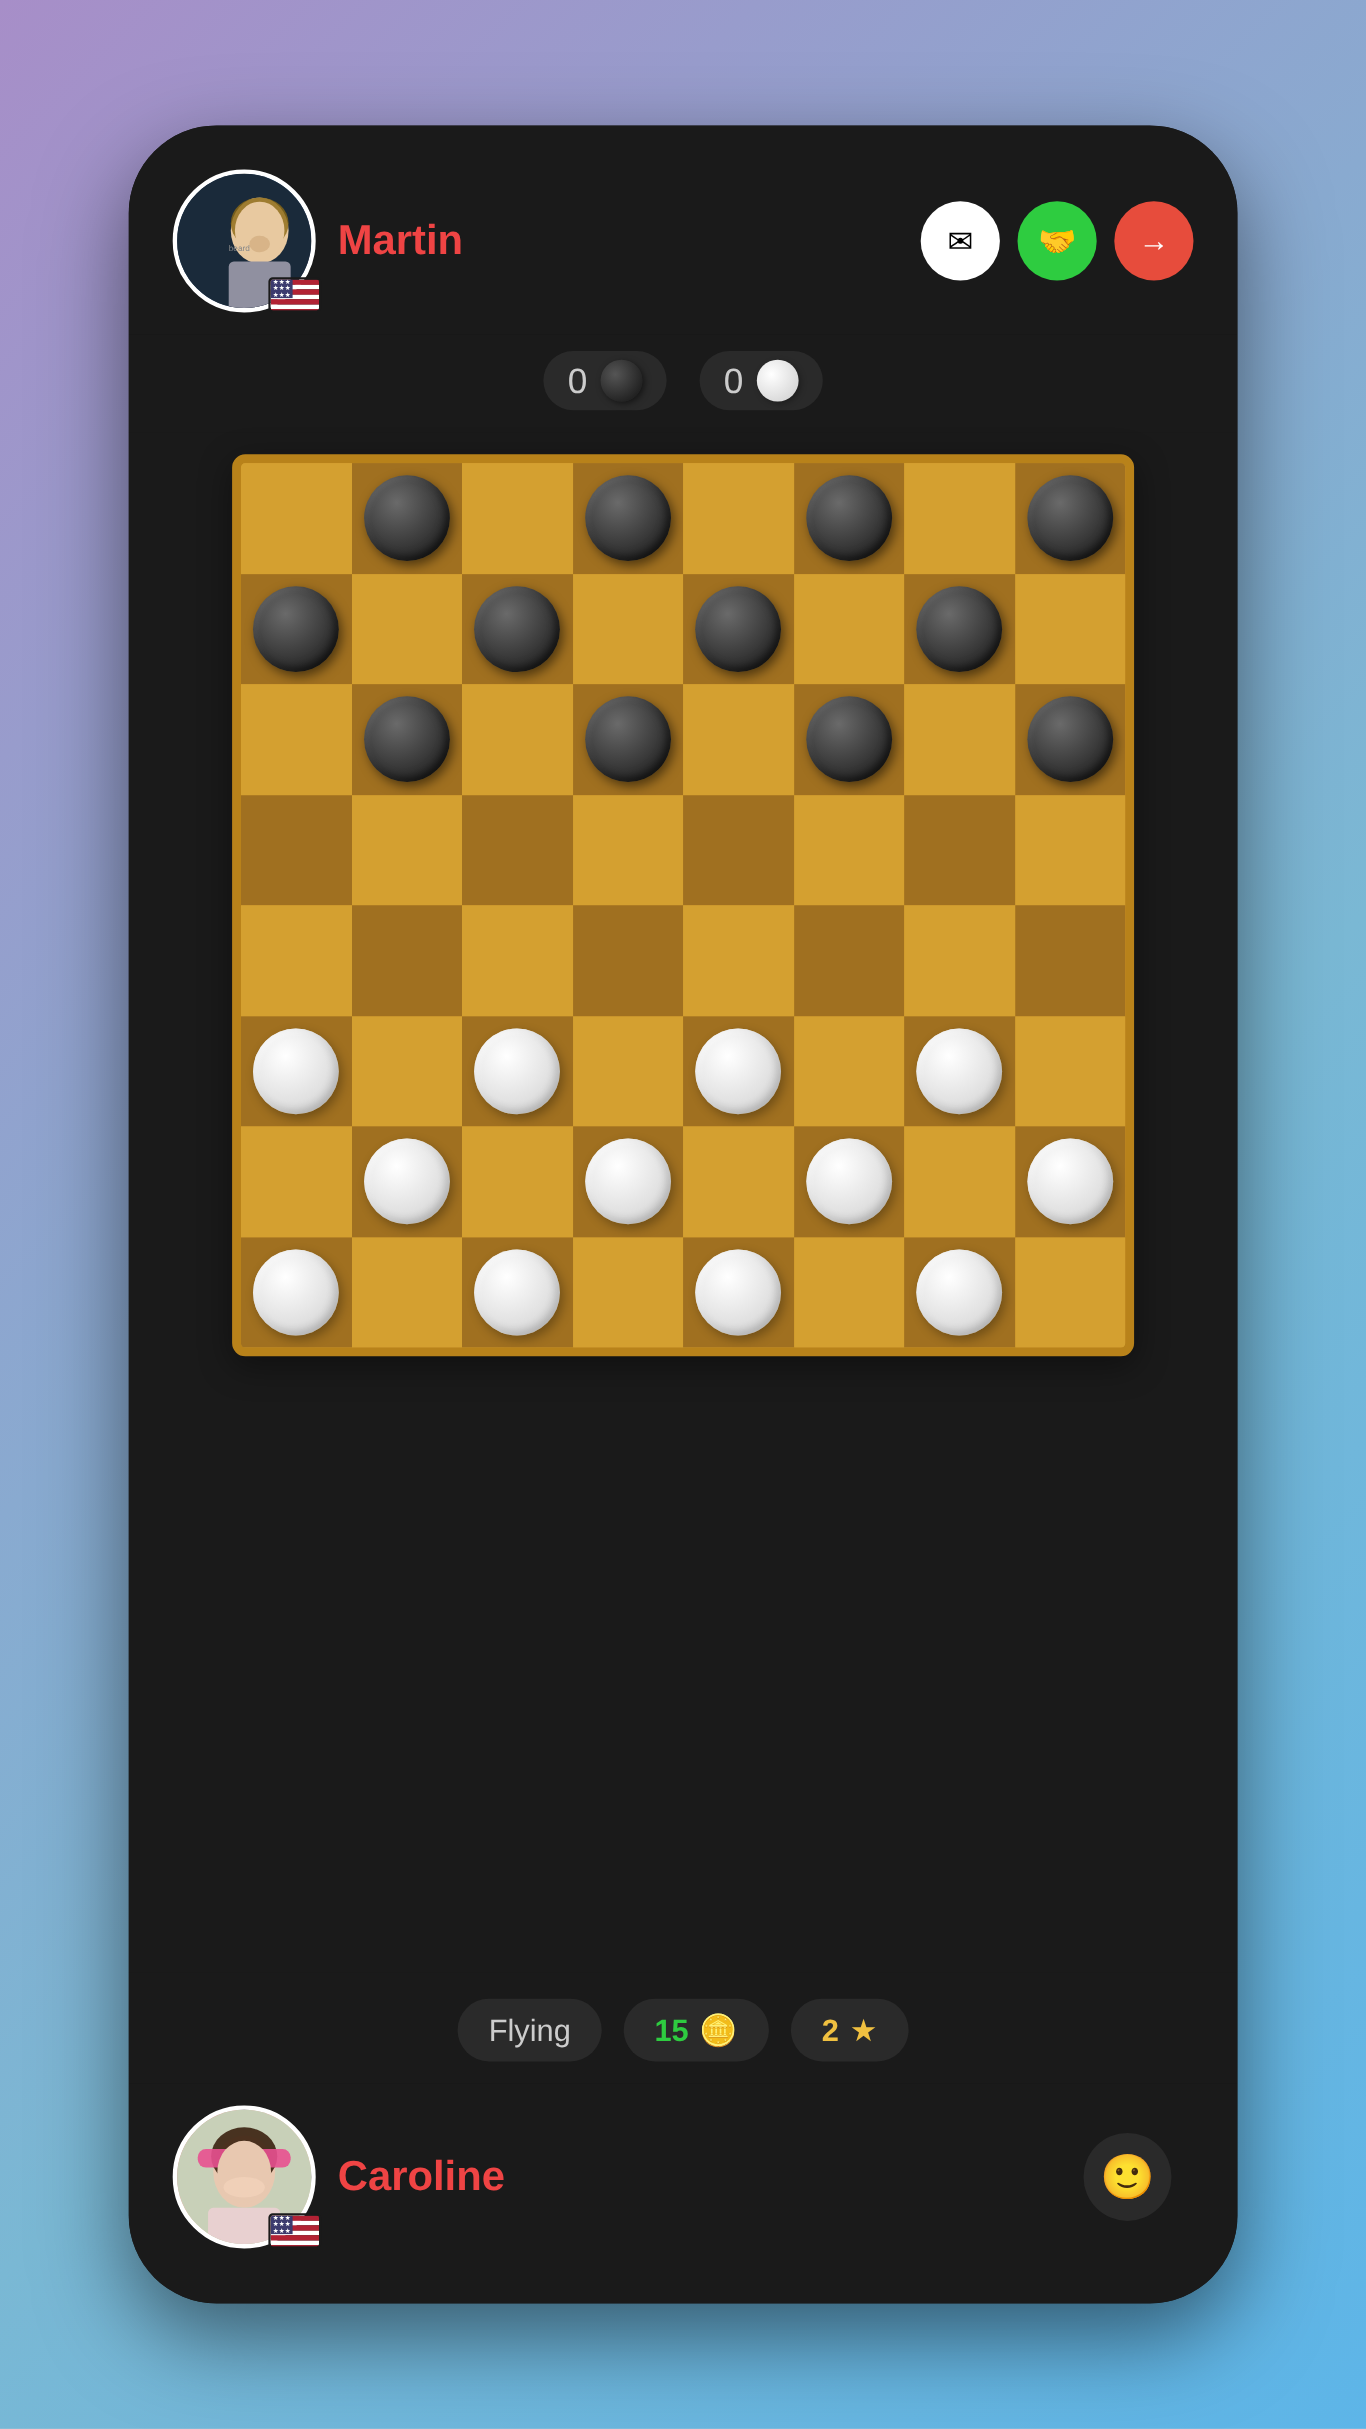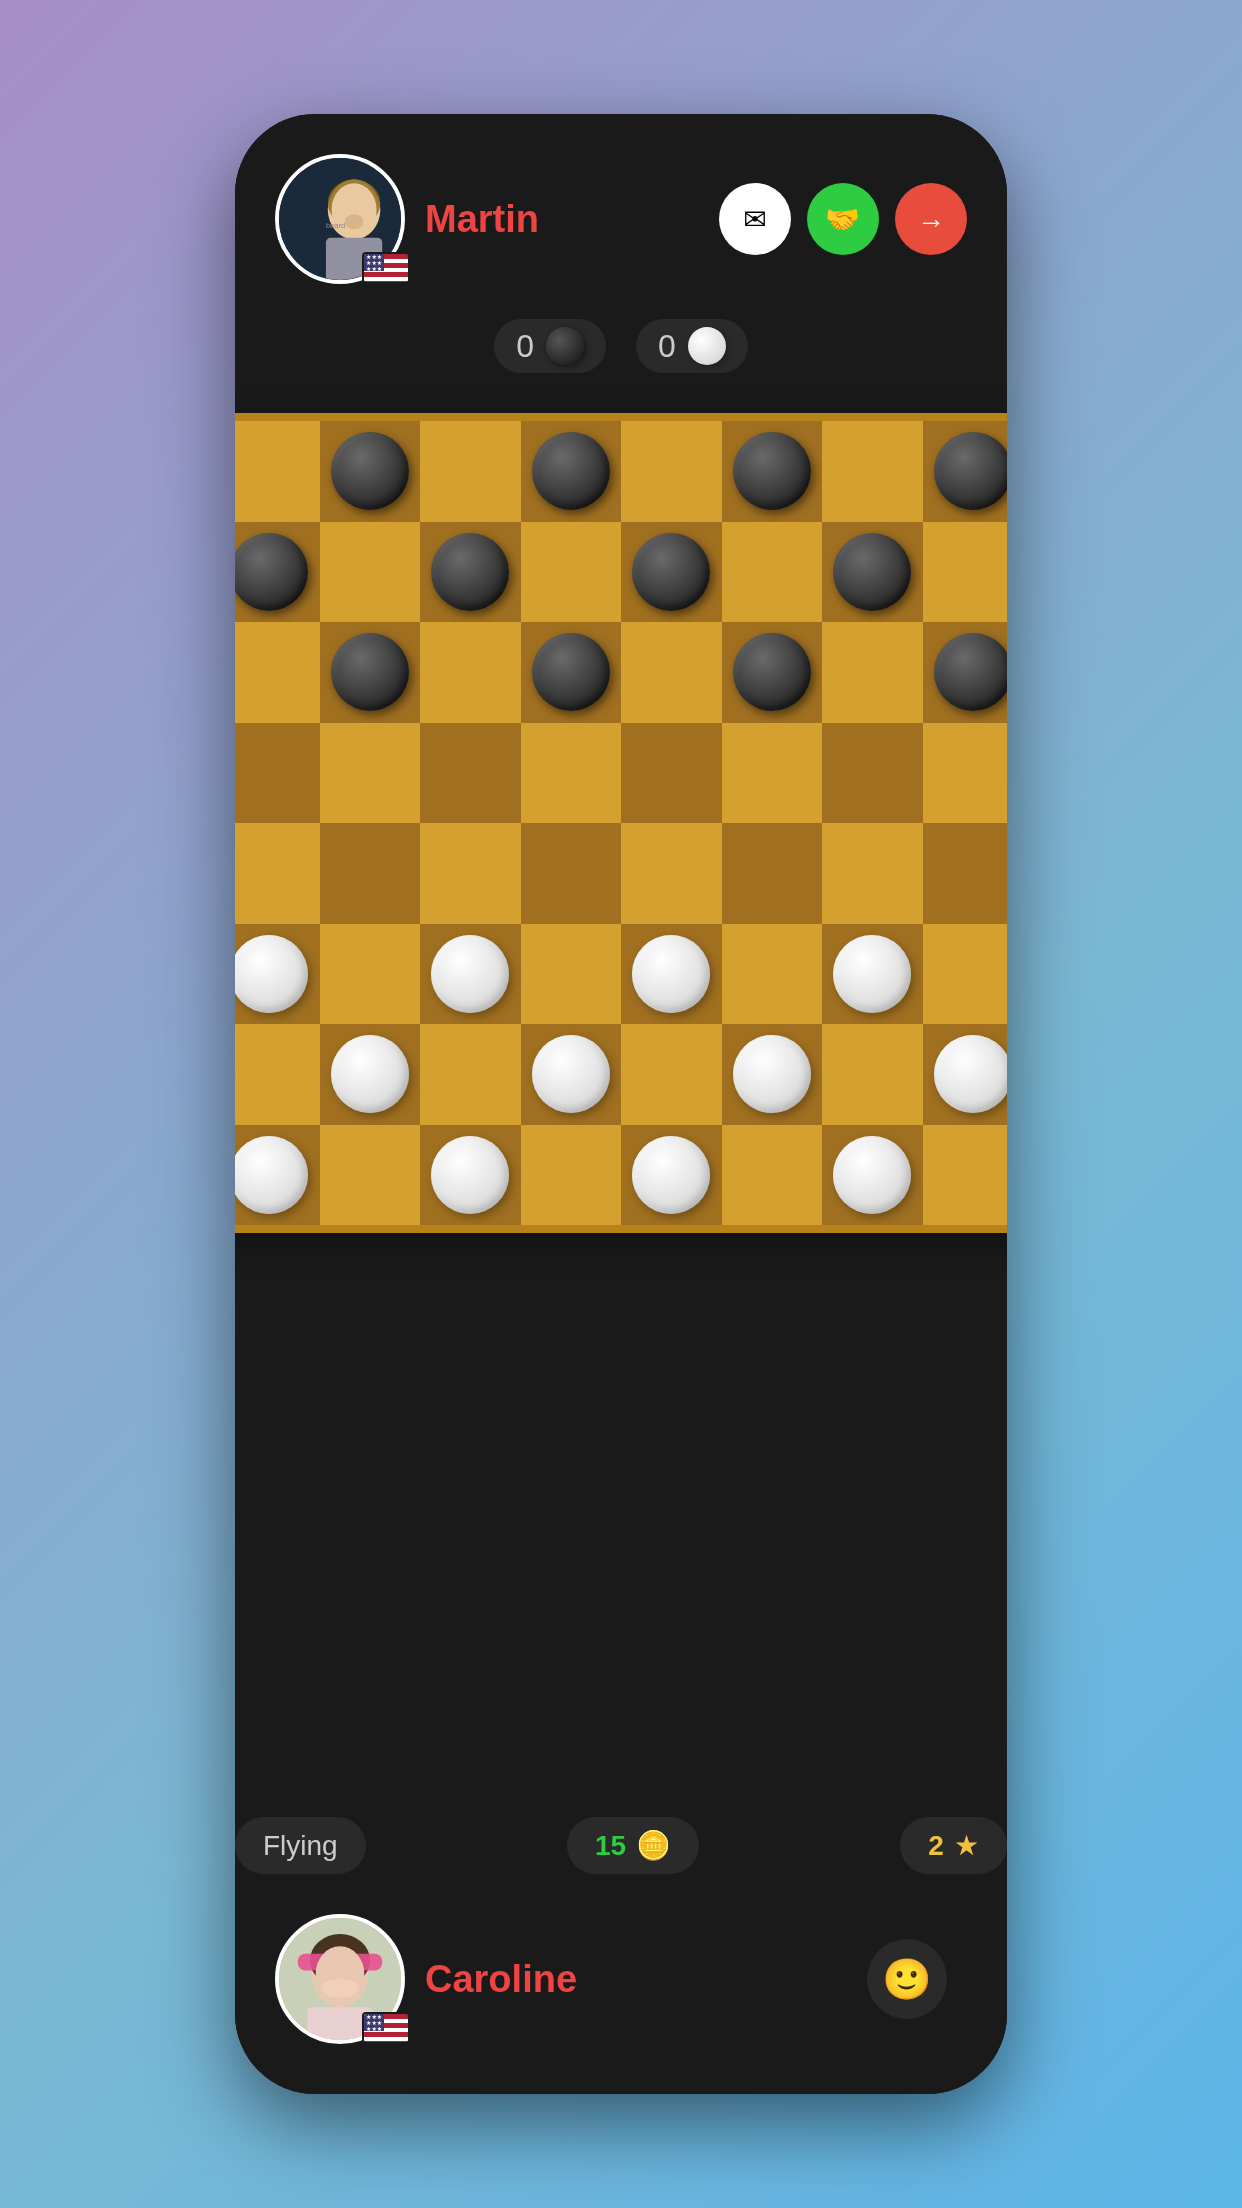--- a/index.html
+++ b/index.html
@@ -8,21 +8,21 @@
       width: 1242px;
       height: 2208px;
       background: linear-gradient(135deg, #a78ec8 0%, #7ab8d4 60%, #5db5e8 100%);
       display: flex;
       align-items: center;
       justify-content: center;
       font-family: -apple-system, BlinkMacSystemFont, 'Helvetica Neue', Arial, sans-serif;
     }
 
     .phone-frame {
-      width: 772px;
+      width: 1008px;
       height: 1980px;
       background: #1a1a1a;
       border-radius: 80px;
       overflow: hidden;
       position: relative;
       box-shadow: 0 30px 80px rgba(0,0,0,0.5);
       display: flex;
       flex-direction: column;
     }
 
@@ -207,21 +207,21 @@
     }
 
     .checker.white {
       background: radial-gradient(circle at 38% 32%, #ffffff, #cccccc);
       box-shadow: inset -3px -3px 8px rgba(0,0,0,0.2), inset 2px 2px 6px rgba(255,255,255,0.8), 3px 4px 10px rgba(0,0,0,0.3);
     }
 
     
     .game-badges {
       display: flex;
-      justify-content: space-between;
+      justify-content: center;
       gap: 20px;
       padding: 24px 0 20px 0;
       background: #1a1a1a;
     }
 
     .badge {
       background: #2a2a2a;
       border-radius: 30px;
       padding: 12px 28px;
       display: flex;

